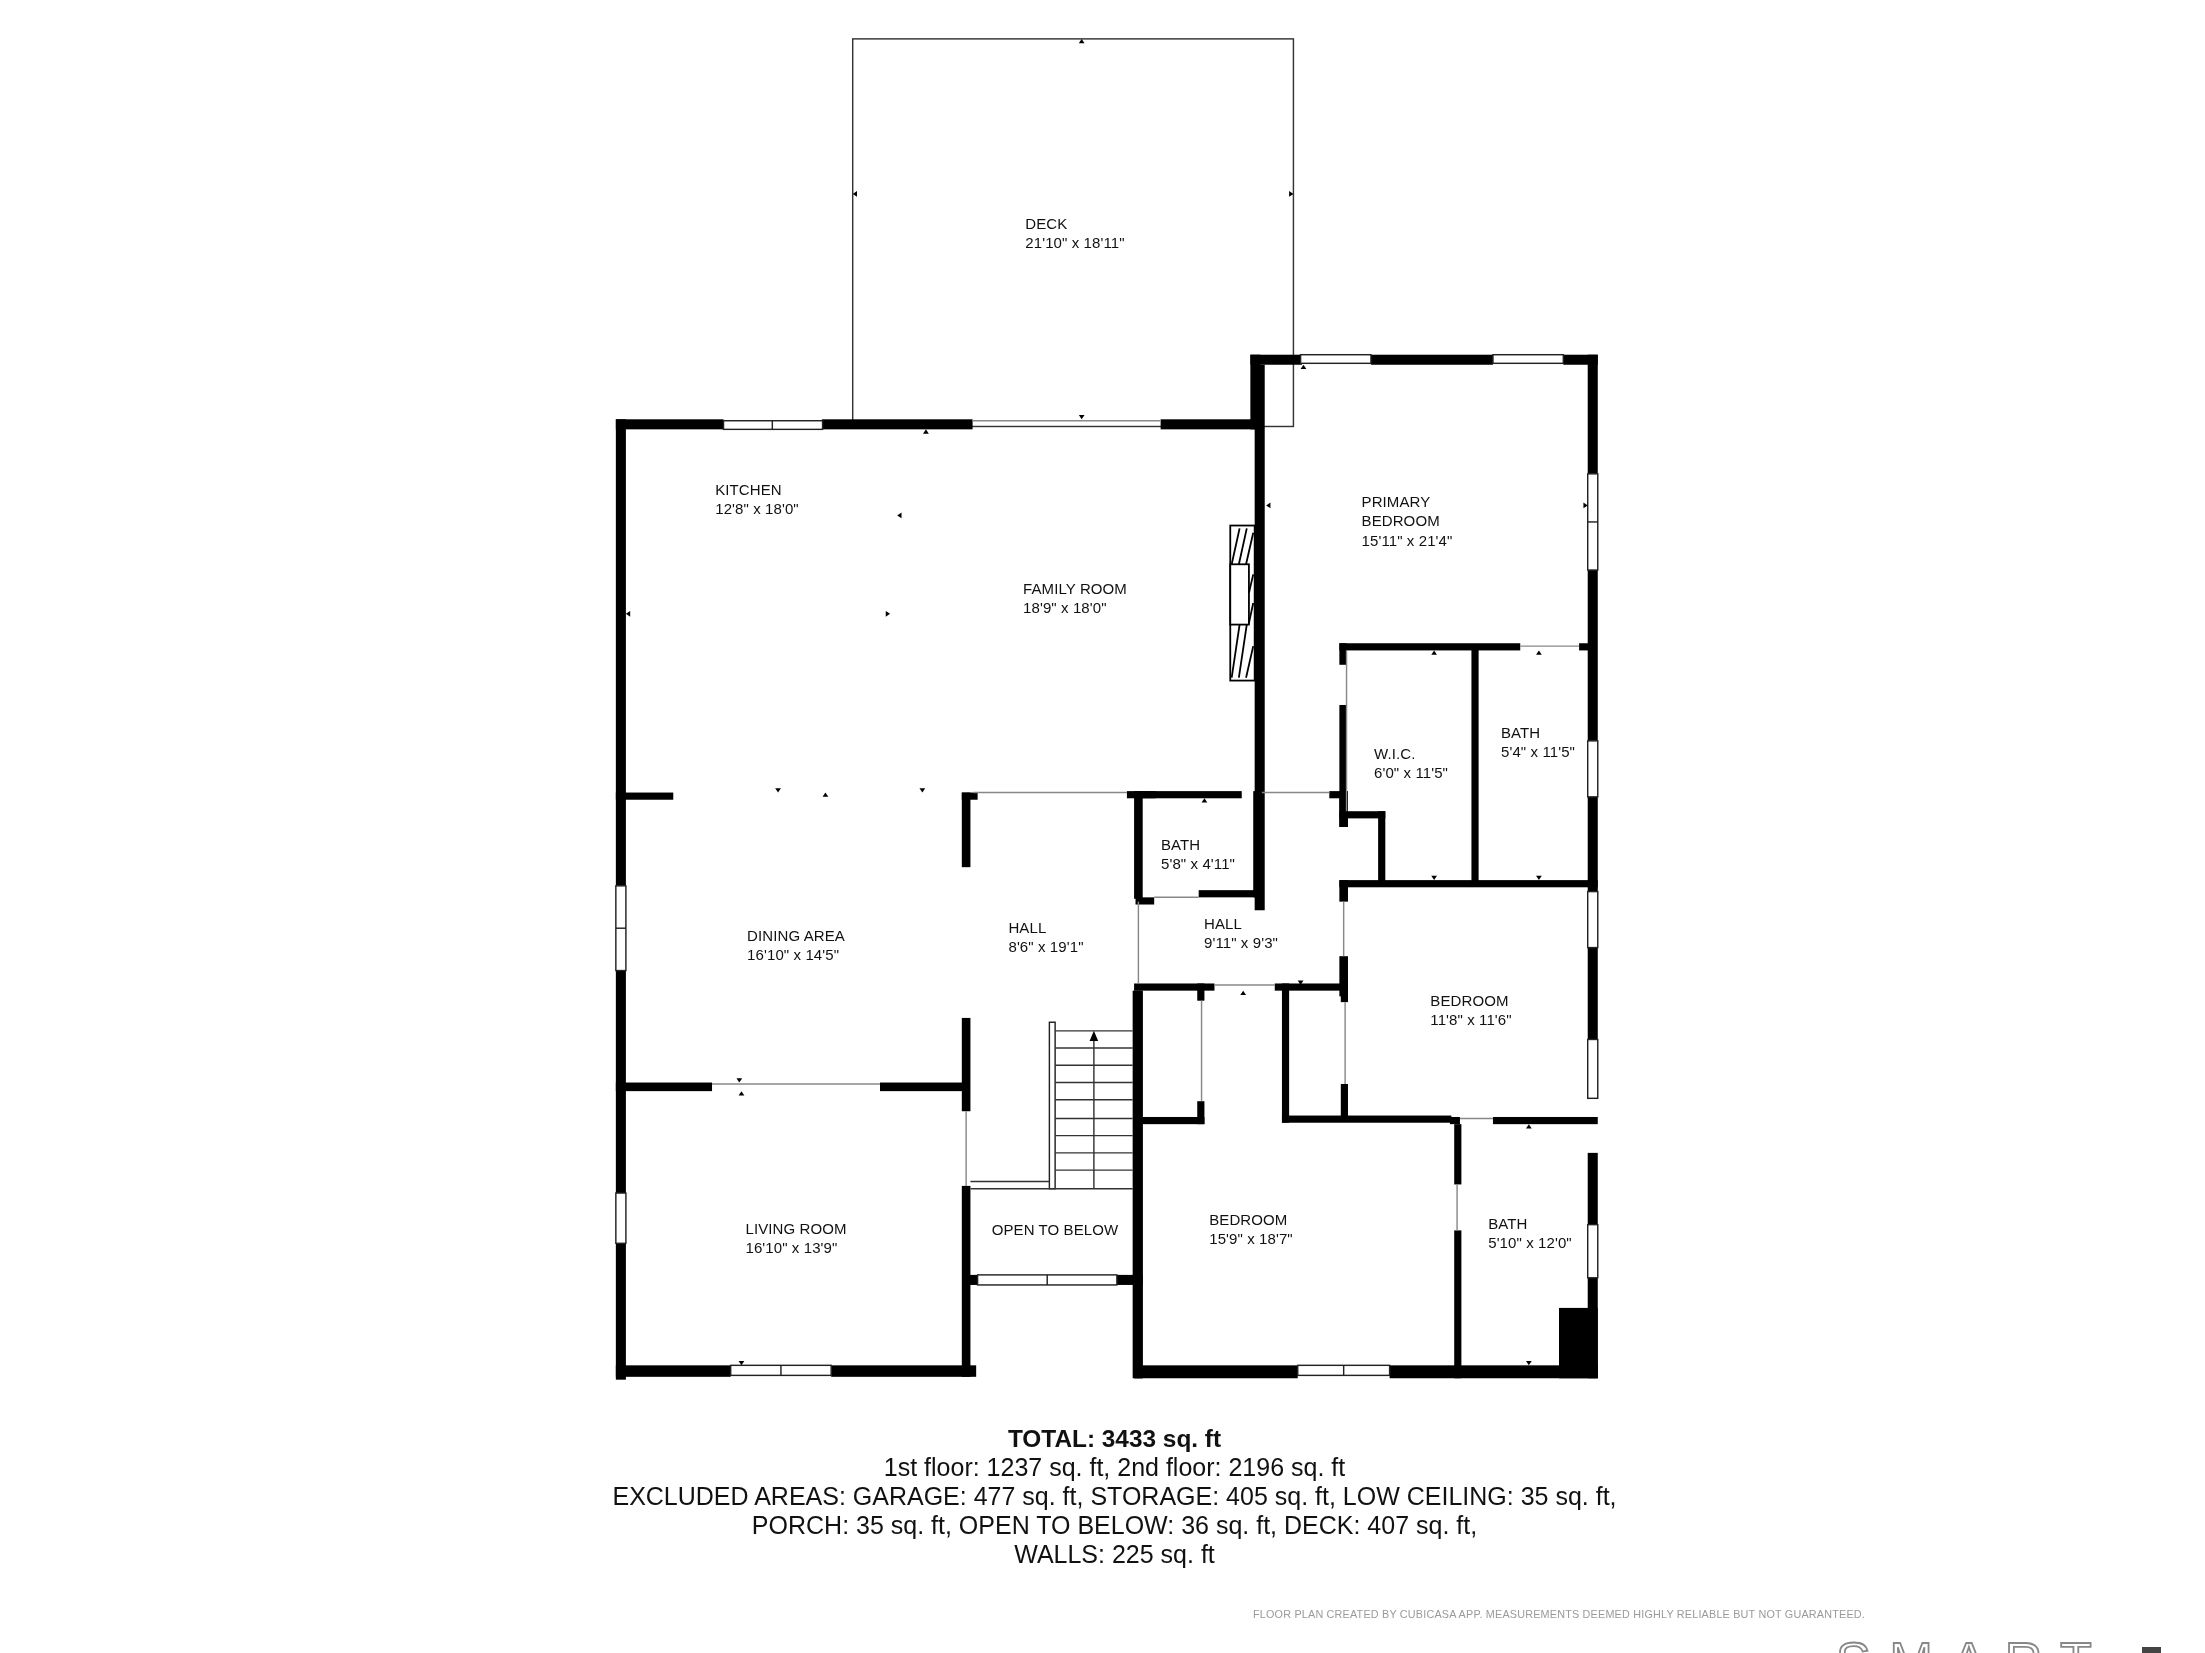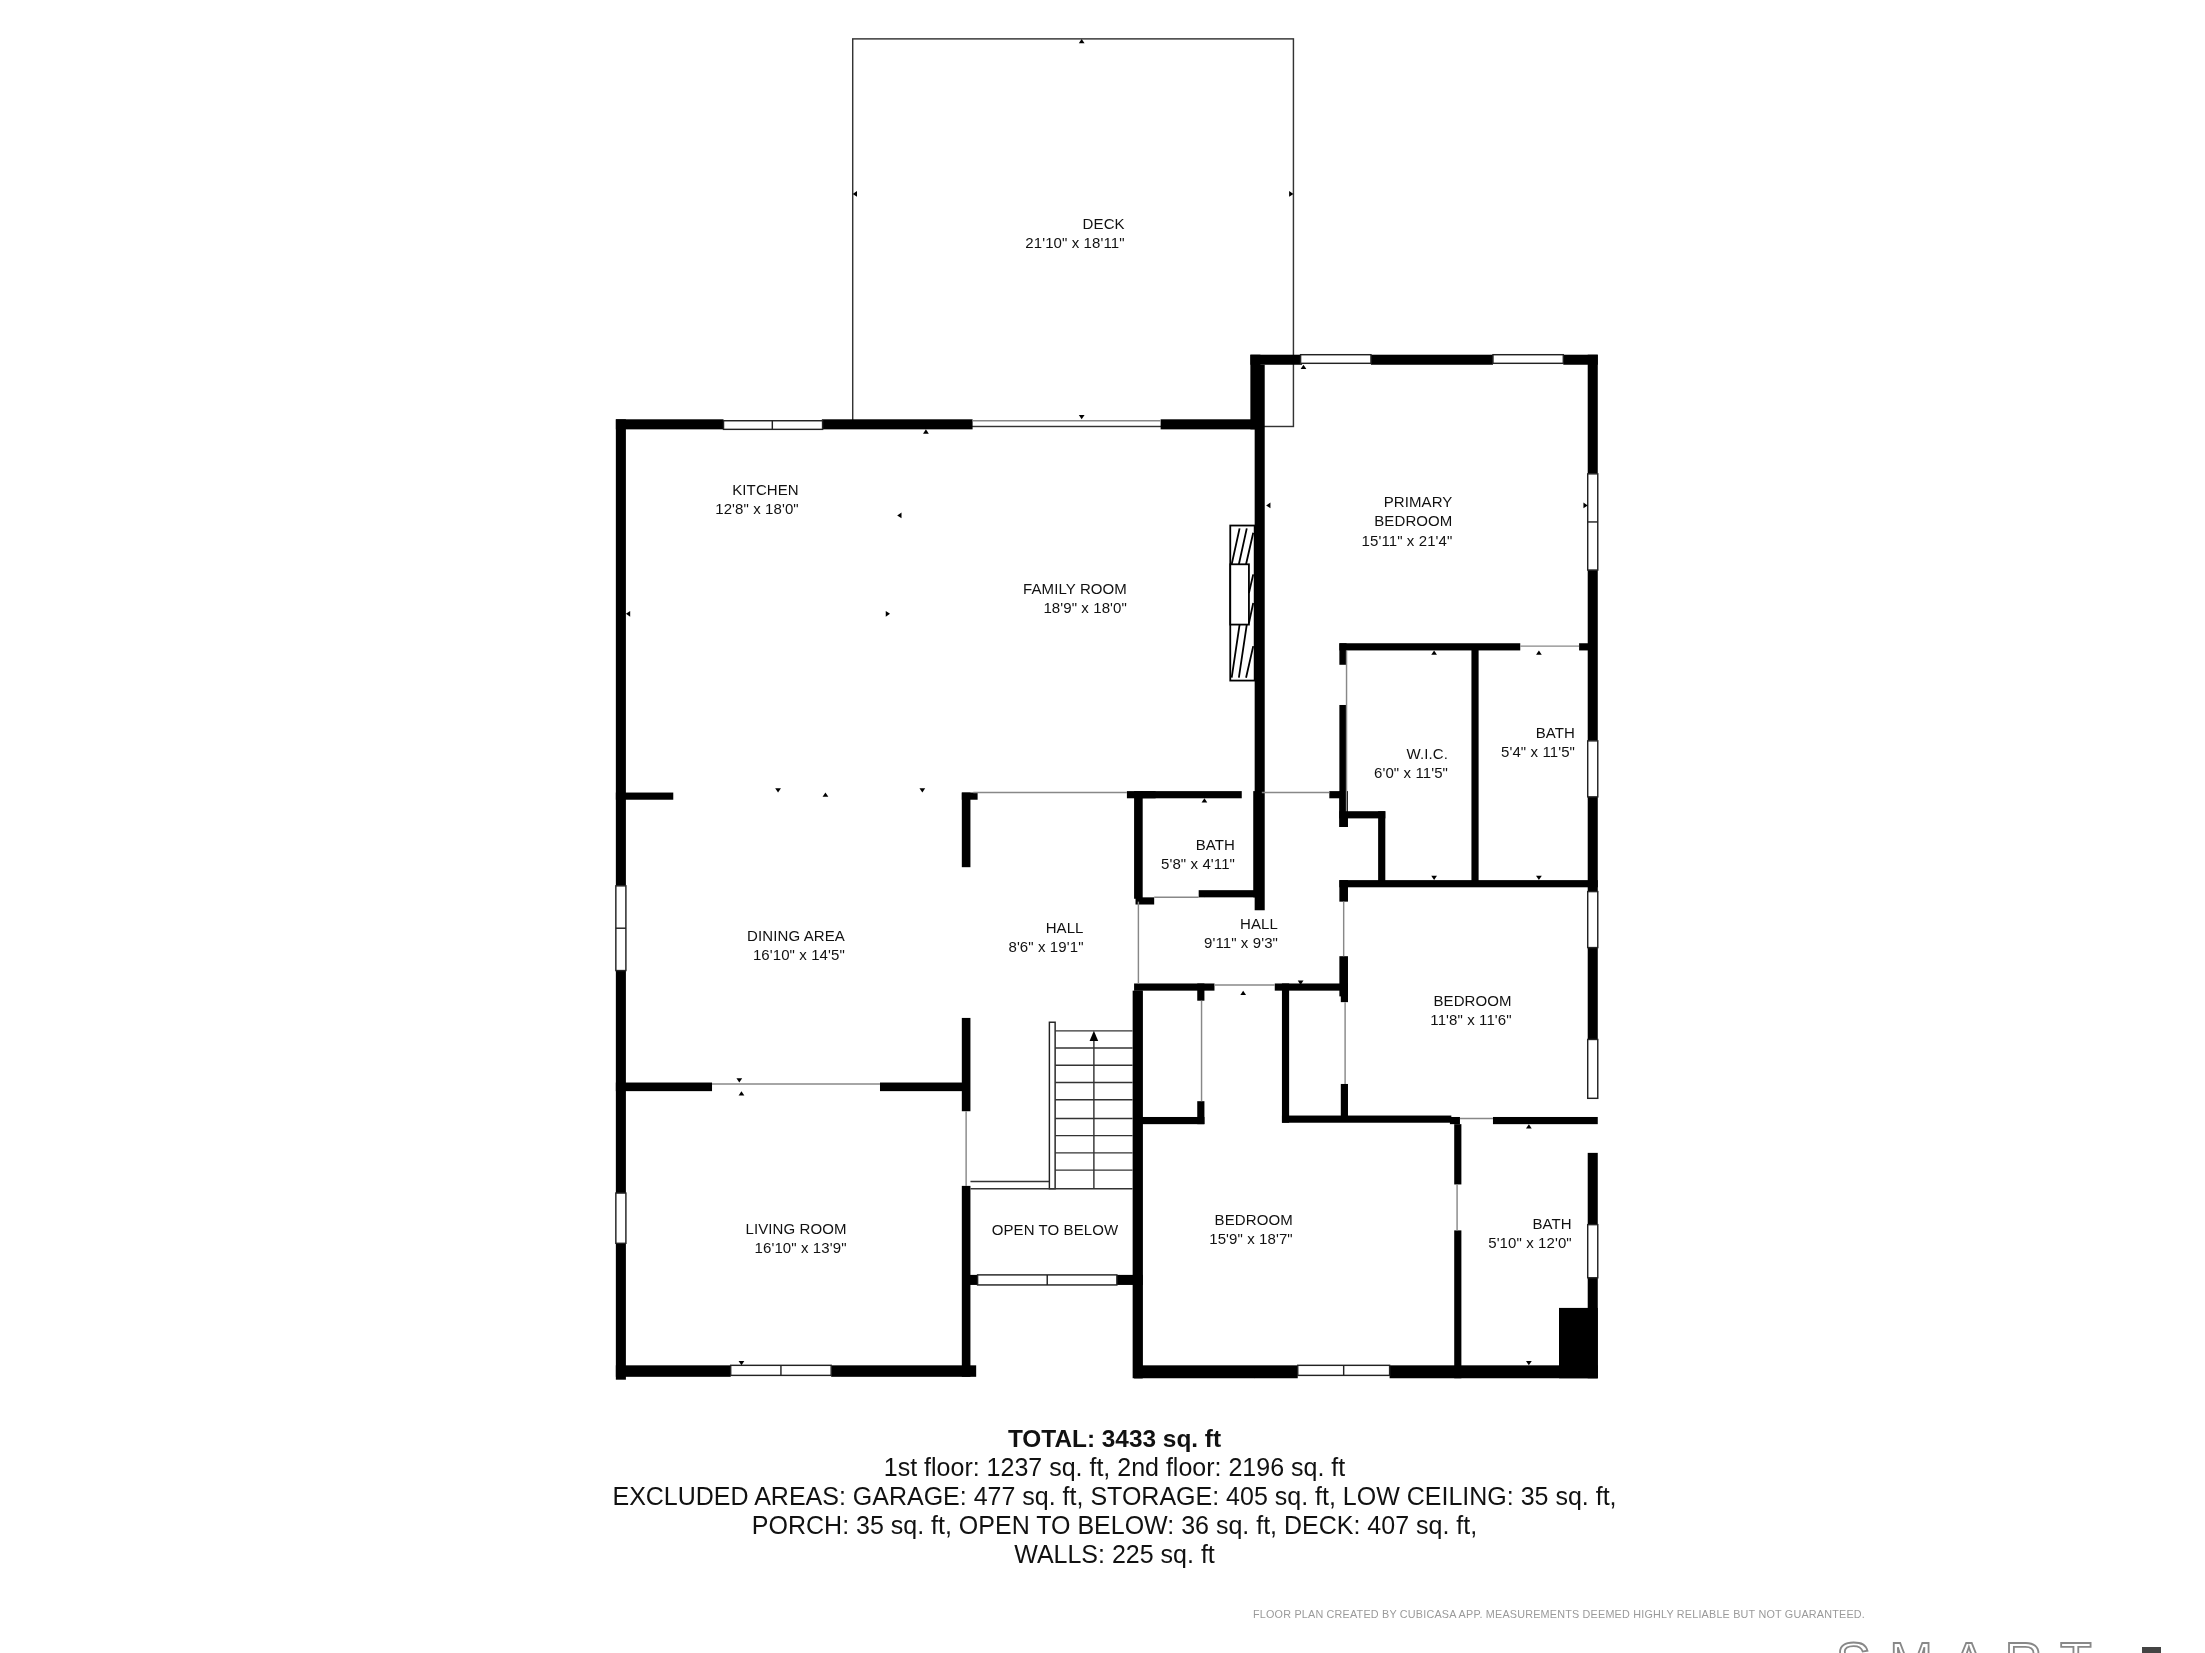--- a/index.html
+++ b/index.html
@@ -6,21 +6,21 @@
   body { width:2205px; height:1654px; position:relative; overflow:hidden;
          font-family:"Liberation Sans", "DejaVu Sans", sans-serif; color:#111; }
   #plan { position:absolute; left:0; top:0; width:2205px; height:1654px; }
   .wall { fill:#000; }
   .thin { stroke:#888; stroke-width:2; fill:none; }
   .thin-dark { stroke:#333; stroke-width:2; fill:none; }
   .win-frame { fill:#fff; stroke:#222; stroke-width:2; }
   .win-line { stroke:#222; stroke-width:2; }
   .mark { fill:#000; }
   .hatch { stroke:#000; stroke-width:2.5; fill:none; }
-  .room-label { position:absolute; transform:translate(-50%,-50%); text-align:right;
+  .room-label { position:absolute; transform:translate(-50%,-50%); text-align:left;
                 font-size:15px; line-height:19.4px; white-space:nowrap; letter-spacing:0.1px; }
   .room-label span { display:block; }
   #summary { position:absolute; left:12px; width:2205px; top:1424px; text-align:center; }
   #summary .total { font-weight:bold; font-size:24.4px; line-height:29px; }
   #summary .line { font-size:25px; line-height:29px; }
   #disclaimer { position:absolute; left:0; width:1865px; top:1608px; text-align:right;
                 font-size:10.8px; color:#9a9a9a; letter-spacing:0.2px; }
   #logo { position:absolute; left:1836px; top:1591px; width:330px; height:57px;margin-top:42px; }
   #logo .word { position:absolute; left:0; top:0; font-size:52px; font-weight:normal;
                 color:#fff; -webkit-text-stroke:1.8px #888; letter-spacing:18.7px; line-height:57px; }

